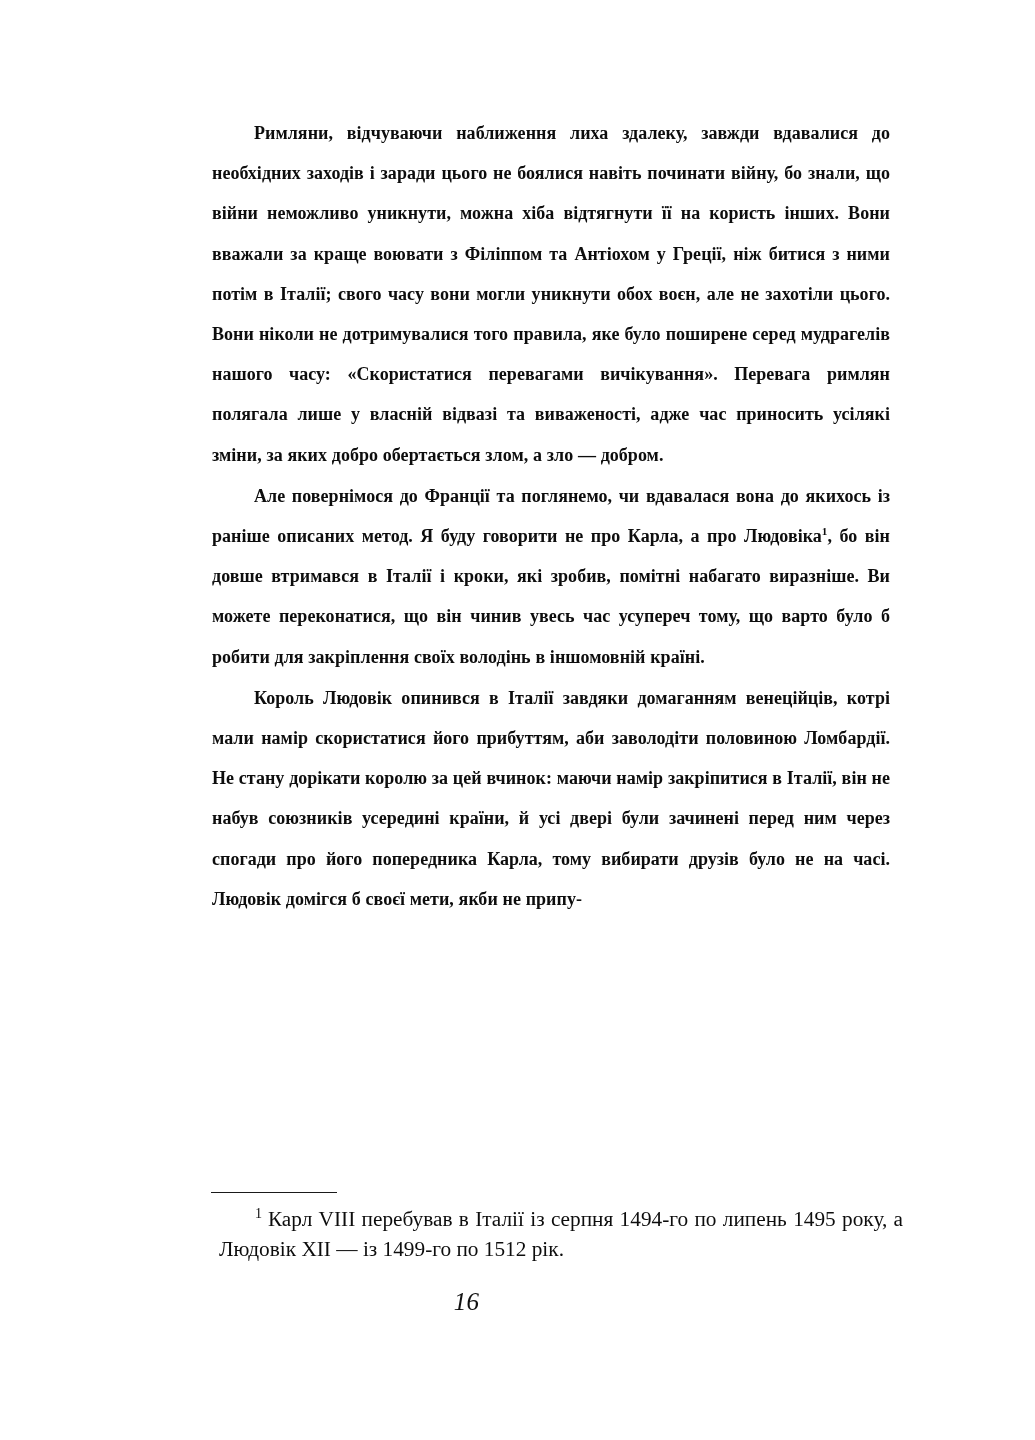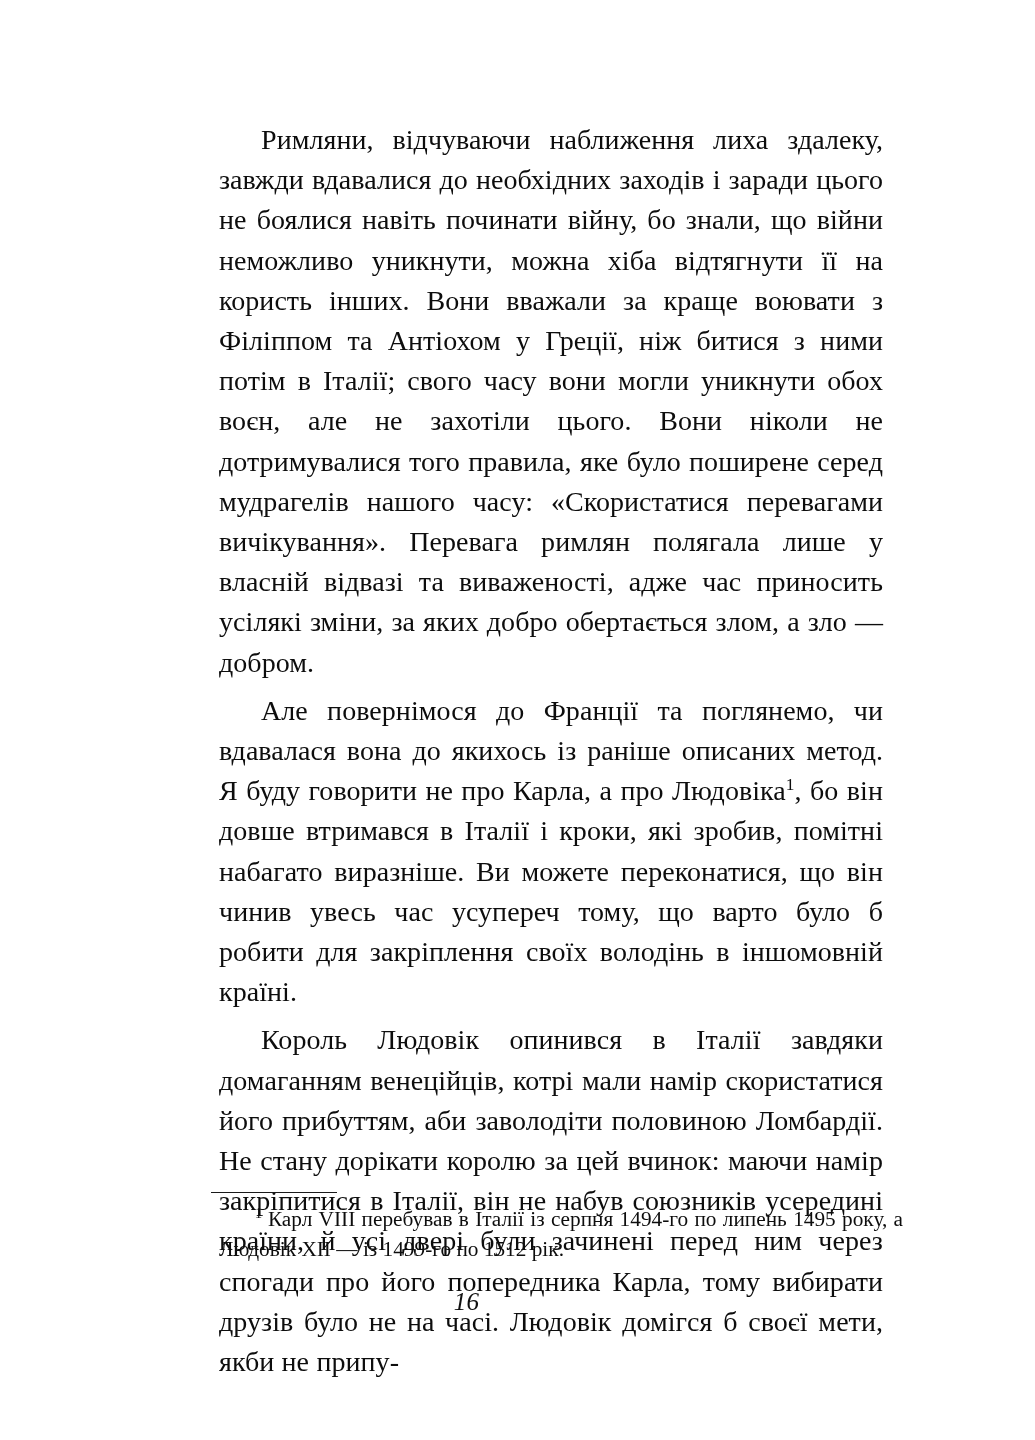--- a/index.html
+++ b/index.html
@@ -22,29 +22,30 @@
 
   
   .text-column {
     position: absolute;
     left: 211px;
     top: 112px;
     width: 680px;
   }
 
   .body-paragraph {
-    margin: 8px;
-    font-size: 28px;
+    margin: 1px;
+    font-size: 18px;
     line-height: 40.2px;
     text-align: justify;
     text-justify: inter-word;
     text-indent: 42px;
     hyphens: manual;
     word-spacing: 0.01em;
     letter-spacing: 0.002em;
+    font-weight: bold;
   }
 
   .footnote-ref {
     font-size: 0.62em;
     vertical-align: super;
     line-height: 0;
   }
 
   
   .footnote-area {

